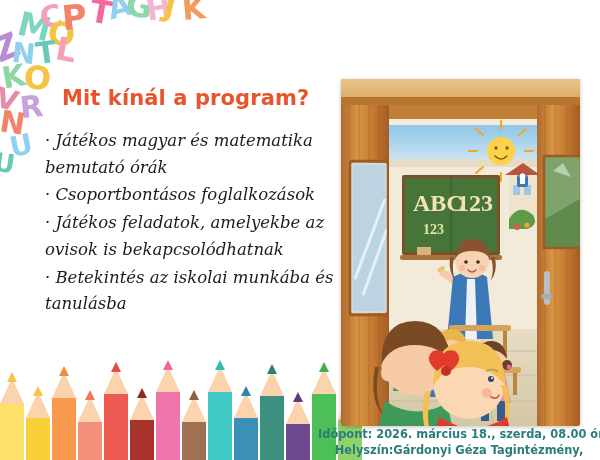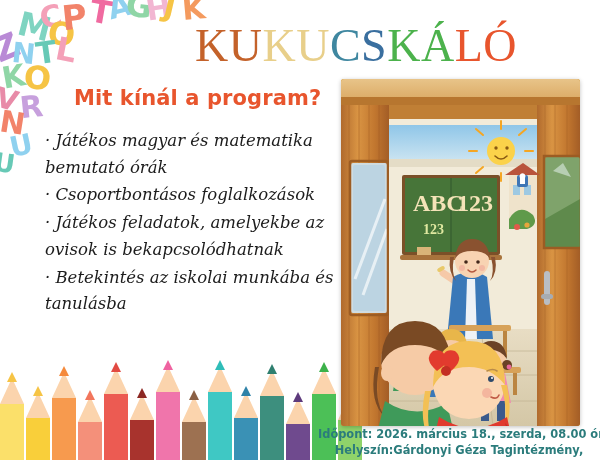--- a/index.html
+++ b/index.html
@@ -44,21 +44,20 @@
 
   
   #subheading{
     position:absolute;left:62px;top:86px;
     font-family:"DejaVu Sans", sans-serif;
     font-weight:bold;
     font-size:21px;
     color:#e8552d;
     letter-spacing:0.1px;
     white-space:nowrap;
-    margin-left:12px;
   }
   #bullets{
     position:absolute;left:26px;top:128px;width:300px;
     font-family:"DejaVu Serif", serif;
     font-style:italic;
     font-size:16.5px;
     line-height:1.62;
     color:#1c1c1c;
     margin-left:19px;
   }
@@ -126,21 +125,20 @@
       <span class="alpha-letter" style="left: 56px; top: 34px; font-size: 32px; color: rgb(244, 160, 184); transform: rotate(11deg);">L</span>
       <span class="alpha-letter" style="left: 2px; top: 62px; font-size: 30px; color: rgb(143, 214, 166); transform: rotate(-10deg);">K</span>
       <span class="alpha-letter" style="left: 24px; top: 62px; font-size: 32px; color: rgb(246, 196, 69); transform: rotate(5deg);">O</span>
       <span class="alpha-letter" style="left: -4px; top: 86px; font-size: 28px; color: rgb(232, 139, 168); transform: rotate(16deg);">V</span>
       <span class="alpha-letter" style="left: 20px; top: 92px; font-size: 30px; color: rgb(199, 160, 221); transform: rotate(-6deg);">R</span>
       <span class="alpha-letter" style="left: 0px; top: 108px; font-size: 30px; color: rgb(242, 131, 106); transform: rotate(9deg);">N</span>
       <span class="alpha-letter" style="left: 10px; top: 132px; font-size: 28px; color: rgb(143, 209, 239); transform: rotate(-12deg);">U</span>
       <span class="alpha-letter" style="left: -6px; top: 150px; font-size: 26px; color: rgb(103, 201, 182); transform: rotate(8deg);">U</span>
     </div>
 
-  <div id="title"><span style="color: rgb(196, 98, 42);">KU</span><span style="color: rgb(232, 207, 138);">KU</span><span style="color: rgb(63, 135, 160);">C</span><span style="color: rgb(58, 111, 159);">S</span><span style="color: rgb(76, 178, 76);">KÁ</span><span style="color: rgb(232, 85, 45);">LÓ</span></div>
 
   <div id="subheading">Mit kínál a program?</div>
 
   <div id="bullets">
       <div class="bullet-item">· Játékos magyar és matematika bemutató órák</div>
       <div class="bullet-item">· Csoportbontásos foglalkozások</div>
       <div class="bullet-item">· Játékos feladatok, amelyekbe az ovisok is bekapcsolódhatnak</div>
       <div class="bullet-item">· Betekintés az iskolai munkába és tanulásba</div>
     </div>
 

